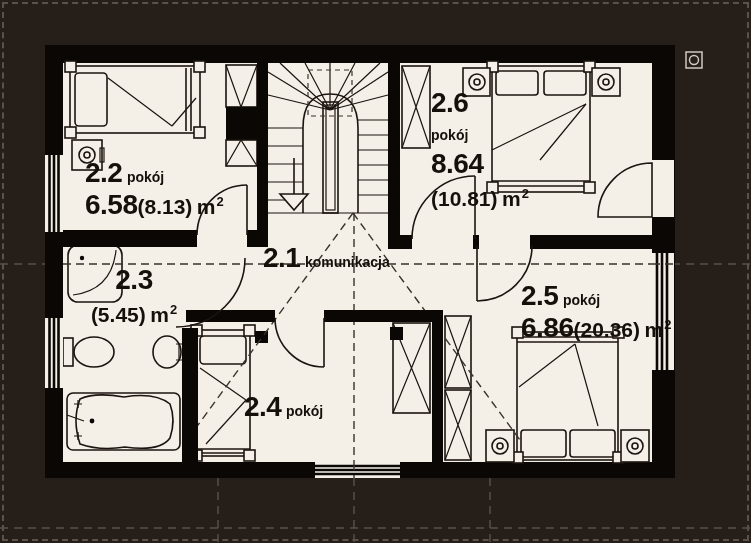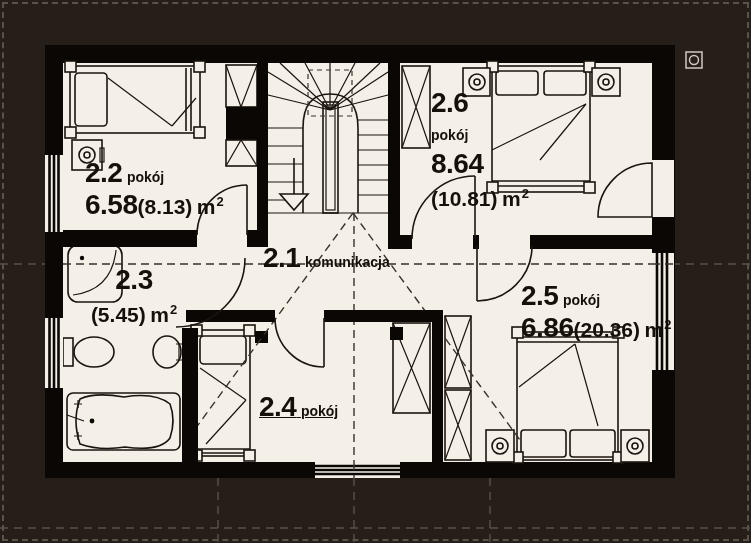--- a/index.html
+++ b/index.html
@@ -260,21 +260,21 @@
 
   <div class="room-label" id="lbl-21" style="left:263px;top:242px;">
     <div class="l1"><span class="num">2.1</span> <span class="nm">komunikacja</span></div>
   </div>
 
   <div class="room-label" id="lbl-23" style="left:78px;top:265px;">
     <div class="stack2"><span class="num">2.3</span></div>
     <div class="stack1"><span class="paren">(5.45)</span> <span class="unit">m</span><sup class="sq">2</sup></div>
   </div>
 
-  <div class="room-label" id="lbl-24" style="left:259px;top:391px;text-decoration:underline;">
+  <div class="room-label" id="lbl-24" style="left:244px;top:391px;">
     <div class="l1"><span class="num">2.4</span> <span class="nm">pokój</span></div>
   </div>
 
   <div class="room-label" id="lbl-25" style="left:521px;top:280px;">
     <div class="l1"><span class="num">2.5</span> <span class="nm">pokój</span></div>
     <div class="l2"><span class="num">6.86</span><span class="paren">(20.36)</span> <span class="unit">m</span><sup class="sq">2</sup></div>
   </div>
 
   <div class="room-label" id="lbl-26" style="left:431px;top:88px;">
     <div class="stack2"><span class="num">2.6</span></div>

